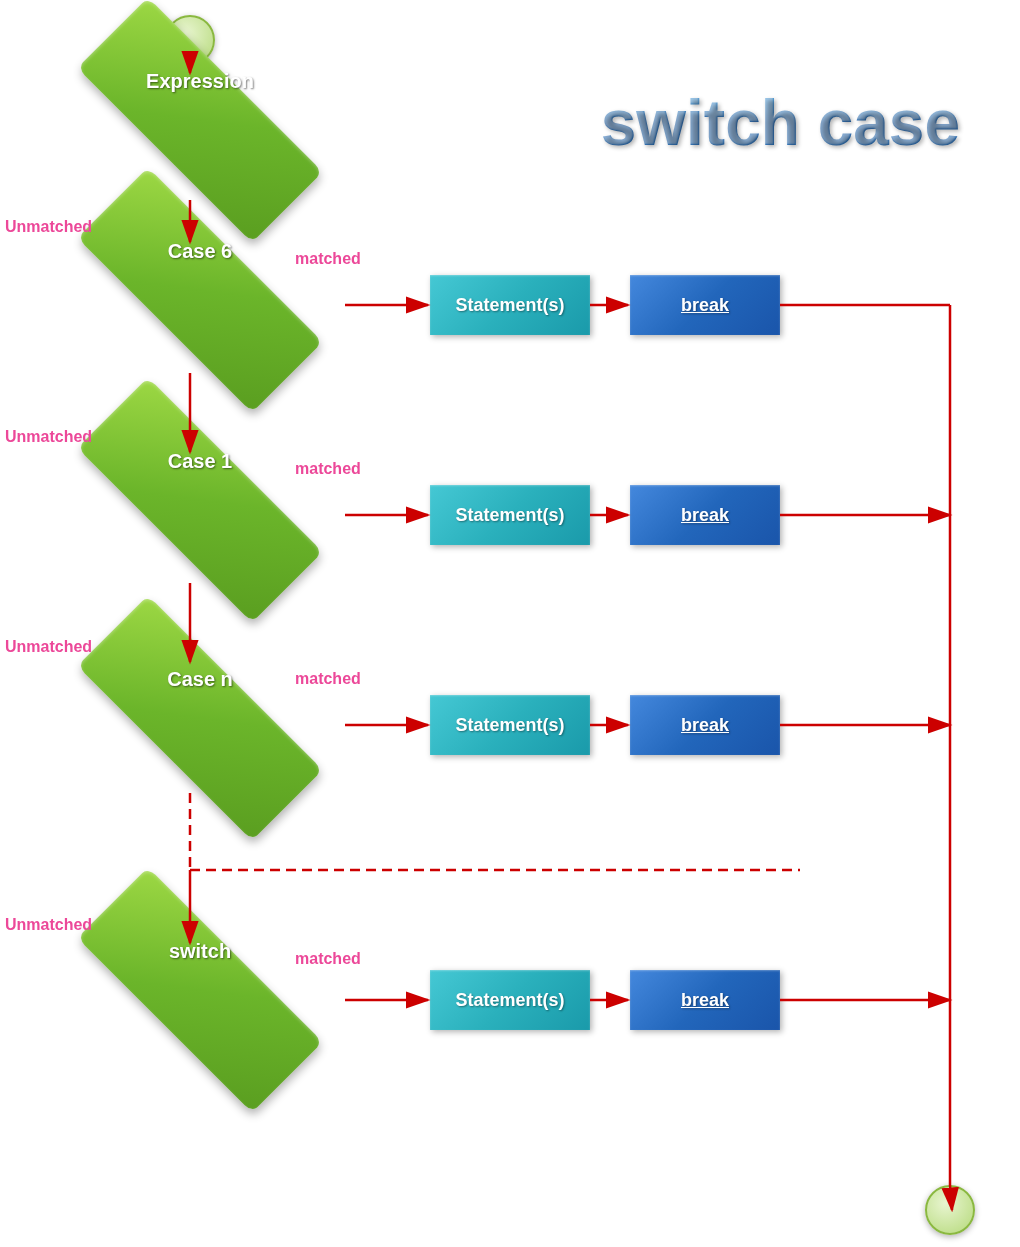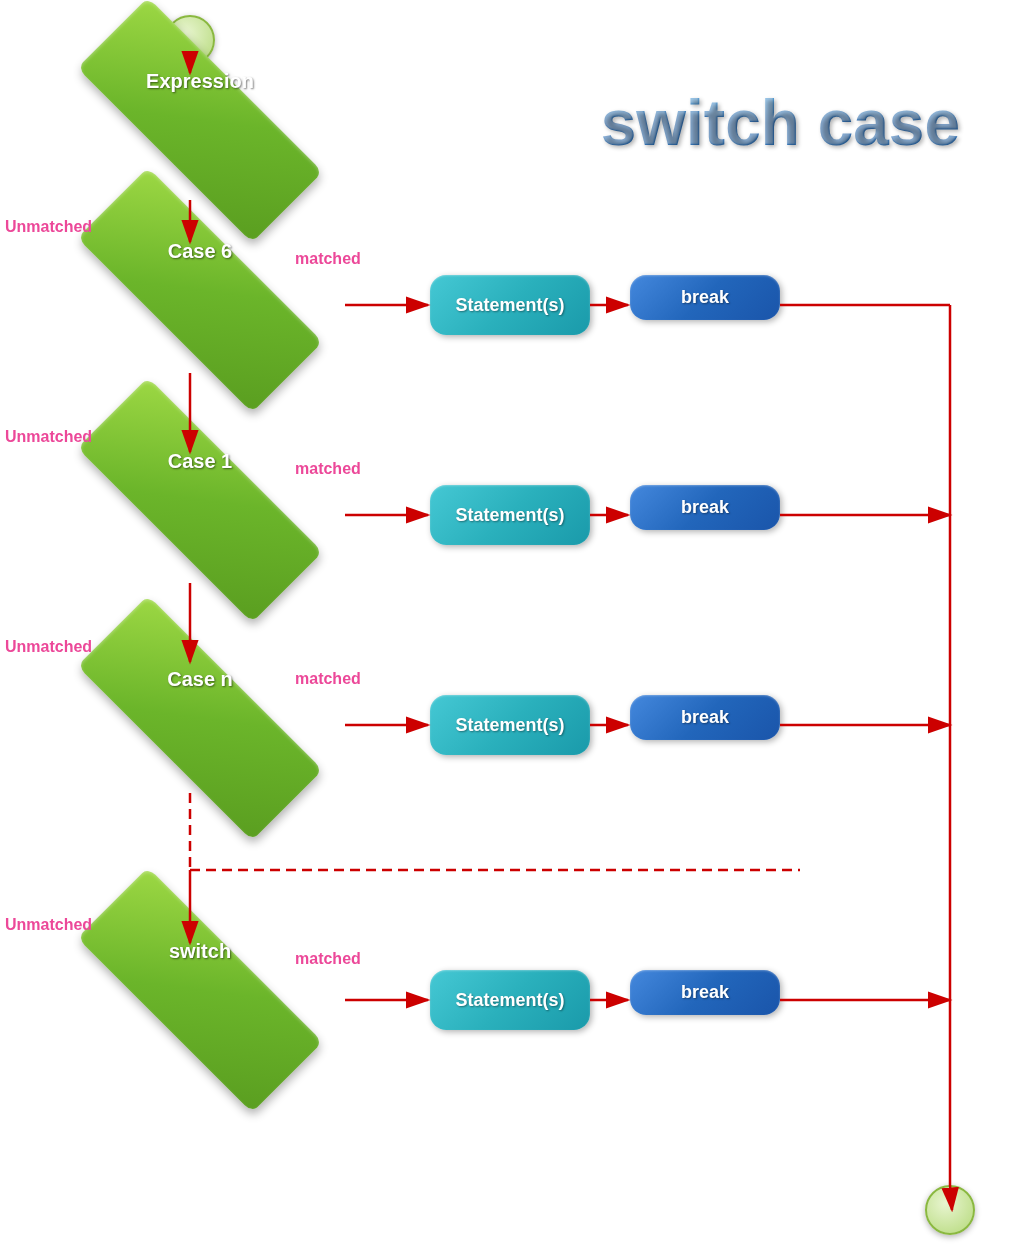--- a/index.html
+++ b/index.html
@@ -65,41 +65,42 @@
       font-weight: bold;
       font-size: 20px;
       text-shadow: 1px 1px 2px rgba(0,0,0,0.5);
       pointer-events: none;
       z-index: 10;
     }
 
     
     .box {
       position: absolute;
-      border-radius: 16px;
+      border-radius: 0;
       display: flex;
       align-items: center;
       justify-content: center;
       color: white;
       font-weight: bold;
       font-size: 18px;
       text-shadow: 1px 1px 2px rgba(0,0,0,0.4);
       box-shadow: 2px 2px 6px rgba(0,0,0,0.3), inset 0 1px 2px rgba(255,255,255,0.3);
     }
 
     .box-statement {
       background: linear-gradient(135deg, #45c8d4 0%, #2ab0bc 50%, #1a9aaa 100%);
       width: 160px;
       height: 60px;
     }
 
     .box-break {
       background: linear-gradient(135deg, #4488dd 0%, #2266bb 50%, #1a55aa 100%);
       width: 150px;
-      height: 45px;
+      height: 60px;
+      text-decoration: underline;
     }
 
     
     .arrow-label {
       position: absolute;
       font-weight: bold;
       font-size: 16px;
       color: #ec4899;
     }
 

